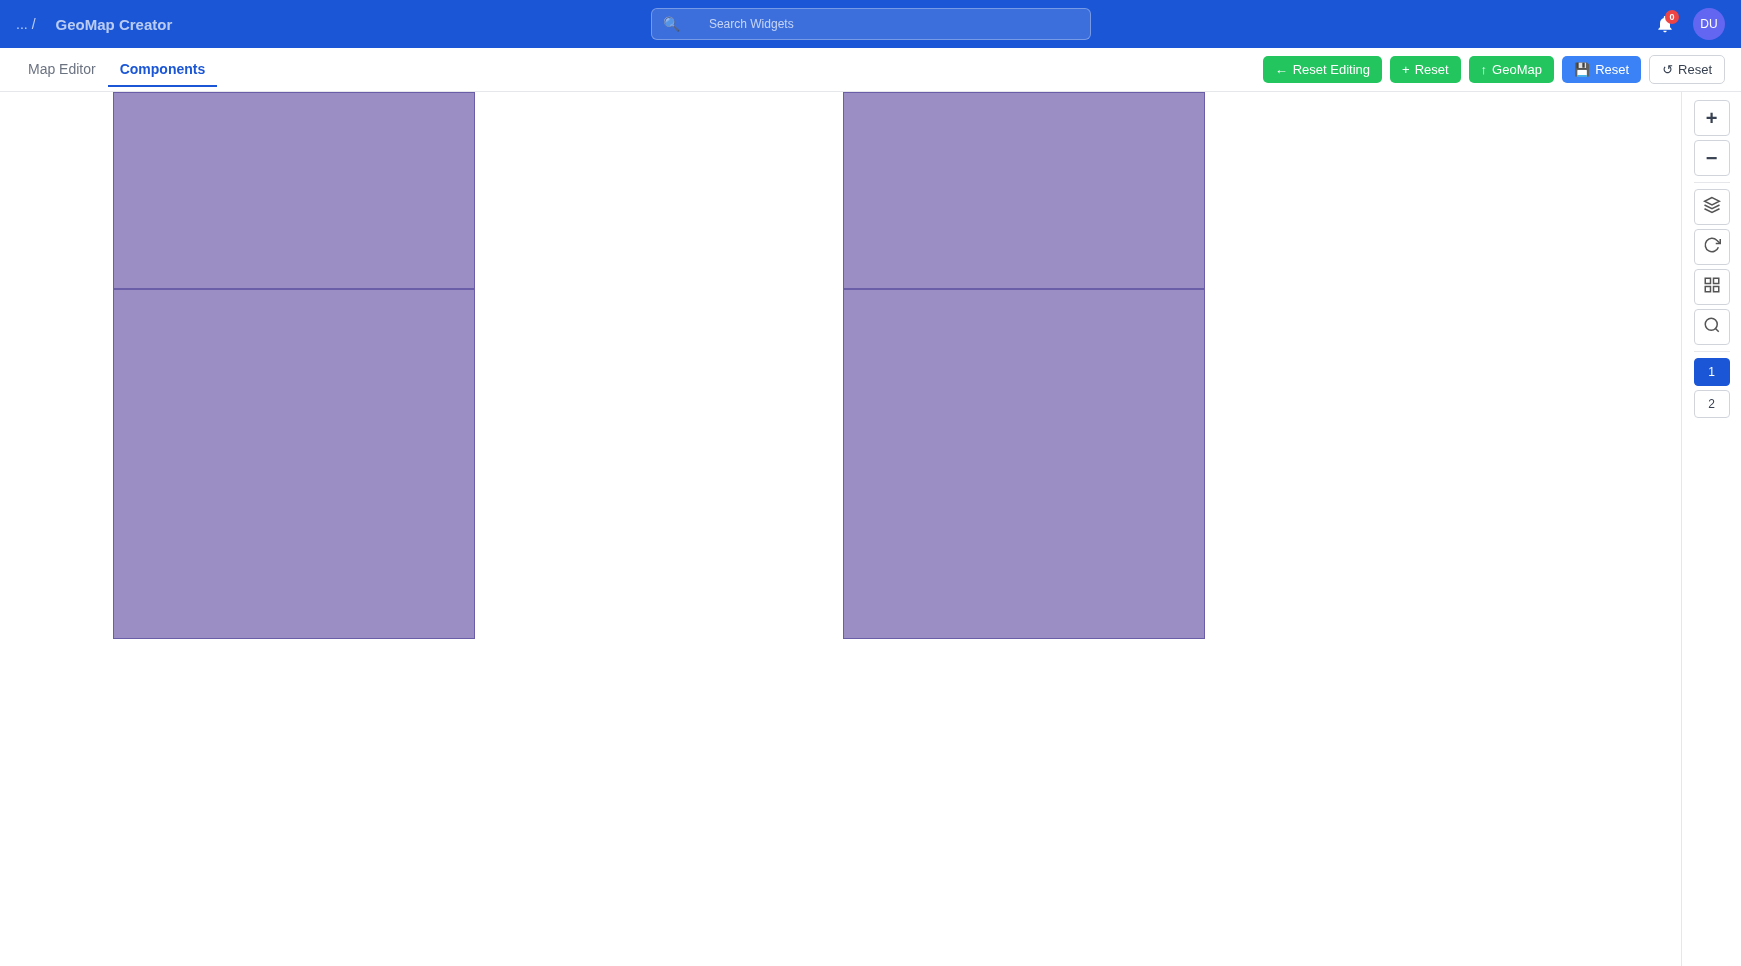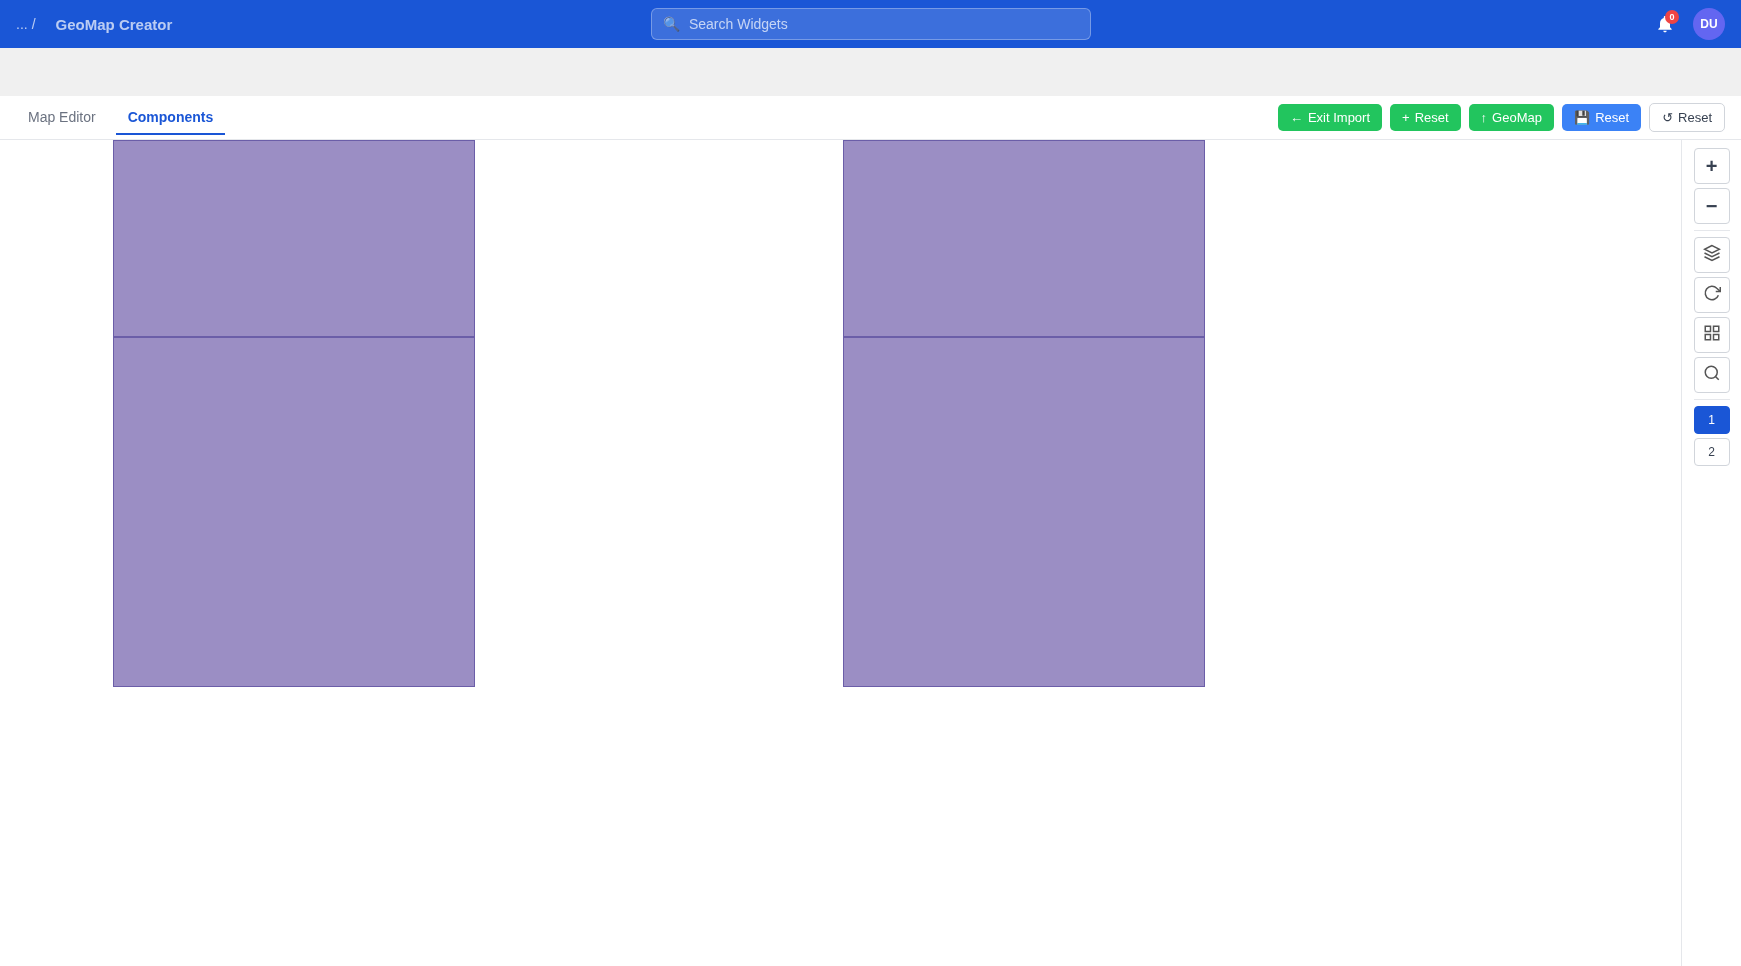--- a/index.html
+++ b/index.html
@@ -79,37 +79,35 @@
     }
     .user-avatar {
       width: 32px;
       height: 32px;
       border-radius: 50%;
       background: #6366f1;
       display: flex;
       align-items: center;
       justify-content: center;
       color: white;
-      font-weight: 700;
+      font-weight: 400;
       font-size: 12px;
       cursor: pointer;
     }
 
     
     .sub-nav {
       background: white;
       height: 44px;
       display: flex;
       align-items: center;
       border-bottom: 1px solid #e5e7eb;
       padding: 0 16px;
-      gap: 8px;
       position: relative;
       z-index: 99;
-      margin-top: 48px;
     }
     .sub-nav-tab {
       padding: 8px 12px;
       font-size: 14px;
       color: #6b7280;
       cursor: pointer;
       border-bottom: 2px solid transparent;
       margin-bottom: -1px;
     }
     .sub-nav-tab.active {
@@ -240,42 +238,42 @@
 
 <div class="top-nav">
   <div class="nav-breadcrumb">
     <span>...</span>
     <span>/</span>
     <span class="nav-title">GeoMap Creator</span>
   </div>
 
   <div class="search-bar">
     <span style="font-size:14px; opacity:0.8;">🔍</span>
-    <span style="color:rgba(255,255,255,0.7); font-size:14px;">Search Widgets</span>
+    <span style="color:rgba(255,255,255,0.7); font-size:12px;margin-left:20px;">Search Widgets</span>
   </div>
 
   <div class="nav-right">
     <div class="notification-btn">
       <svg width="20" height="20" viewBox="0 0 24 24" fill="white">
         <path d="M12 22c1.1 0 2-.9 2-2h-4c0 1.1.9 2 2 2zm6-6V11c0-3.07-1.64-5.64-4.5-6.32V4c0-.83-.67-1.5-1.5-1.5s-1.5.67-1.5 1.5v.68C7.63 5.36 6 7.92 6 11v5l-2 2v1h16v-1l-2-2z"></path>
       </svg>
       <div class="notification-badge">0</div>
     </div>
     <div class="user-avatar">DU</div>
   </div>
 </div>
 
 <div class="sub-nav">
   <div class="sub-nav-tab">Map Editor</div>
   <div class="sub-nav-tab active">Components</div>
 
   <div class="sub-nav-actions">
     <button class="btn btn-exit-editing">
       <span>←</span>
-      <span>Exit Import</span>
+      <span>Reset Editing</span>
     </button>
     <button class="btn btn-import">
       <span>+</span>
       <span>Reset</span>
     </button>
     <button class="btn btn-export">
       <span>↑</span>
       <span>GeoMap</span>
     </button>
     <button class="btn btn-save">

